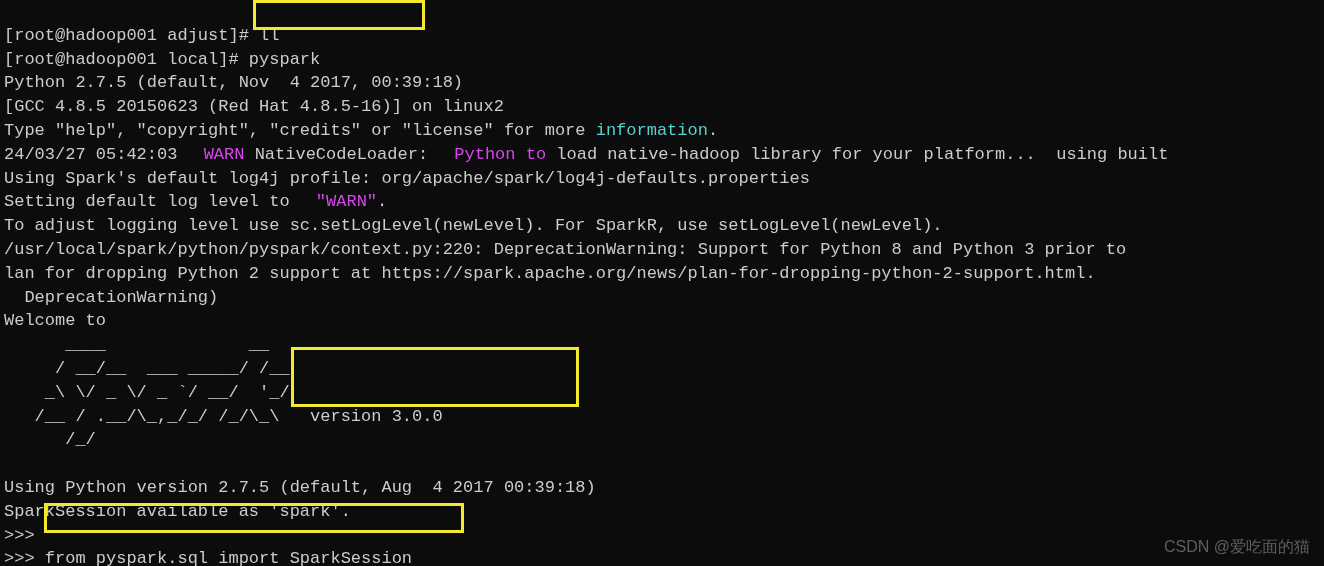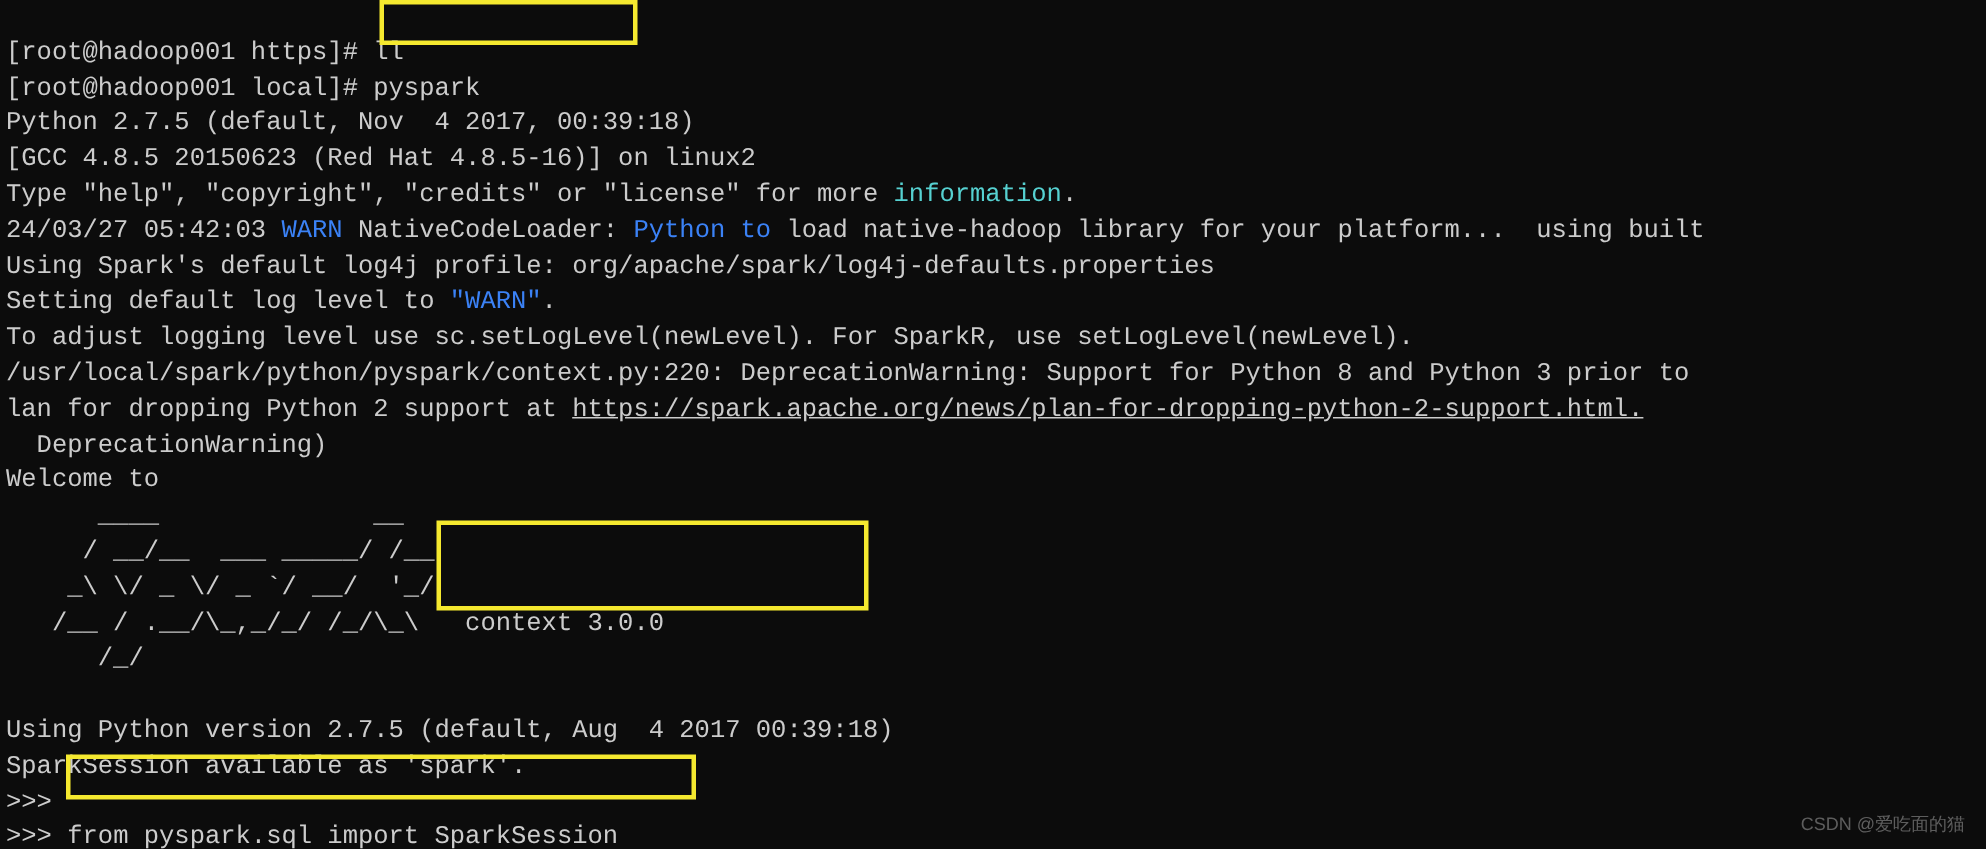--- a/index.html
+++ b/index.html
@@ -17,62 +17,62 @@
       width: 1324px;
       height: 566px;
       overflow: hidden;
       position: relative;
     }
     .terminal {
       white-space: pre;
       padding: 0 4px;
     }
     .cyan { color: #56d1d1; text-align: right; }
-    .yellow { color: #3b82f6; }
+    .yellow { color: #d946ef; margin-left: 16px; }
     .highlight-box1 {
       position: absolute;
       border: 3px solid #f5e92f;
       background: transparent;
       pointer-events: none;
     }
     .box-pyspark { top: 0px; left: 253px; width: 172px; height: 30px; }
     .box-version { top: 347px; left: 291px; width: 288px; height: 60px; }
     .box-import { top: 503px; left: 44px; width: 420px; height: 30px; }
-    .underline { text-decoration: underline; }
+    .underline { }
     .watermark {
       position: absolute;
       bottom: 8px;
       right: 14px;
       color: #808080;
-      font-size: 12px;
+      font-size: 16px;
       font-family: sans-serif;
       opacity: 0.7;
     }
   </style>
 </head>
 <body>
 
 <div class="terminal">
-<span>[root@hadoop001 https]# </span><span>ll</span>
+<span>[root@hadoop001 adjust]# </span><span>ll</span>
 <span>[root@hadoop001 local]# </span><span>pyspark</span>
 <span>Python 2.7.5 (default, Nov  4 2017, 00:39:18)</span>
 <span>[GCC 4.8.5 20150623 (Red Hat 4.8.5-16)] on linux2</span>
 <span>Type "help", "copyright", "credits" or "license" for more </span><span class="cyan">information</span><span>.</span>
 <span>24/03/27 05:42:03 </span><span class="yellow">WARN</span><span> NativeCodeLoader: </span><span class="yellow">Python to</span><span> load native-hadoop library for your platform...  using built</span>
 <span>Using Spark's default log4j profile: org/apache/spark/log4j-defaults.properties</span>
 <span>Setting default log level to </span><span class="yellow">"WARN"</span><span>.</span>
 <span>To adjust logging level use sc.setLogLevel(newLevel). For SparkR, use setLogLevel(newLevel).</span>
 <span>/usr/local/spark/python/pyspark/context.py:220: DeprecationWarning: Support for Python 8 and Python 3 prior to</span>
 <span>lan for dropping Python 2 support at </span><span class="underline">https://spark.apache.org/news/plan-for-dropping-python-2-support.html.</span>
 <span>  DeprecationWarning)</span>
 <span>Welcome to</span>
 <span>      ____              __</span>
 <span>     / __/__  ___ _____/ /__</span>
 <span>    _\ \/ _ \/ _ `/ __/  '_/</span>
-<span>   /__ / .__/\_,_/_/ /_/\_\   context 3.0.0</span>
+<span>   /__ / .__/\_,_/_/ /_/\_\   version 3.0.0</span>
 <span>      /_/</span>
 
 <span>Using Python version 2.7.5 (default, Aug  4 2017 00:39:18)</span>
 <span>SparkSession available as 'spark'.</span>
 <span>&gt;&gt;&gt; </span>
 <span>&gt;&gt;&gt; </span><span>from pyspark.sql import SparkSession</span>
 
 </div>
 
 <div class="highlight-box1 box-pyspark"></div>

